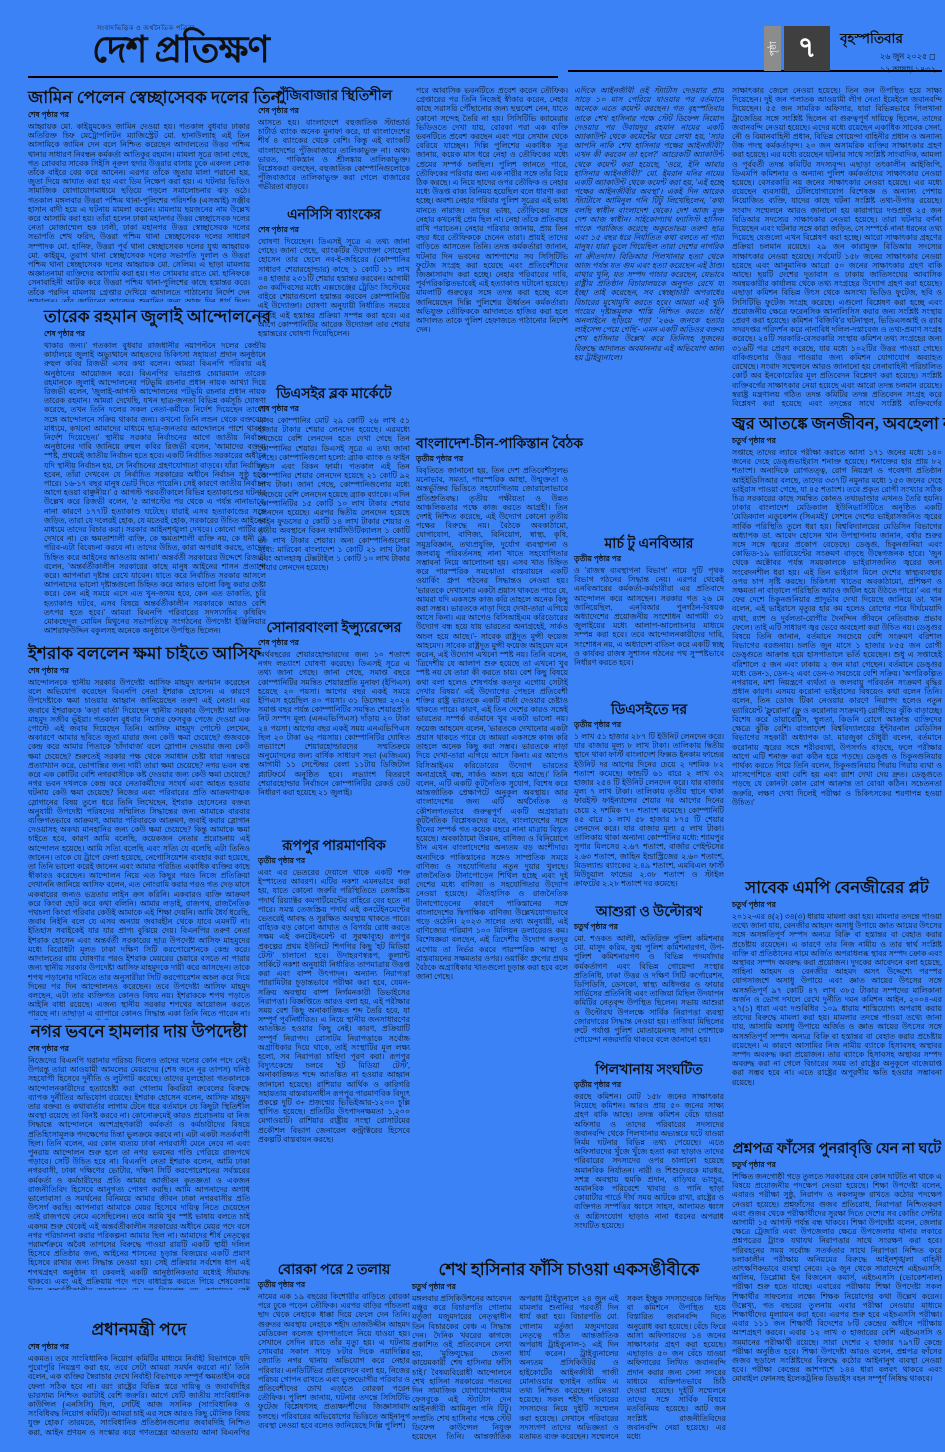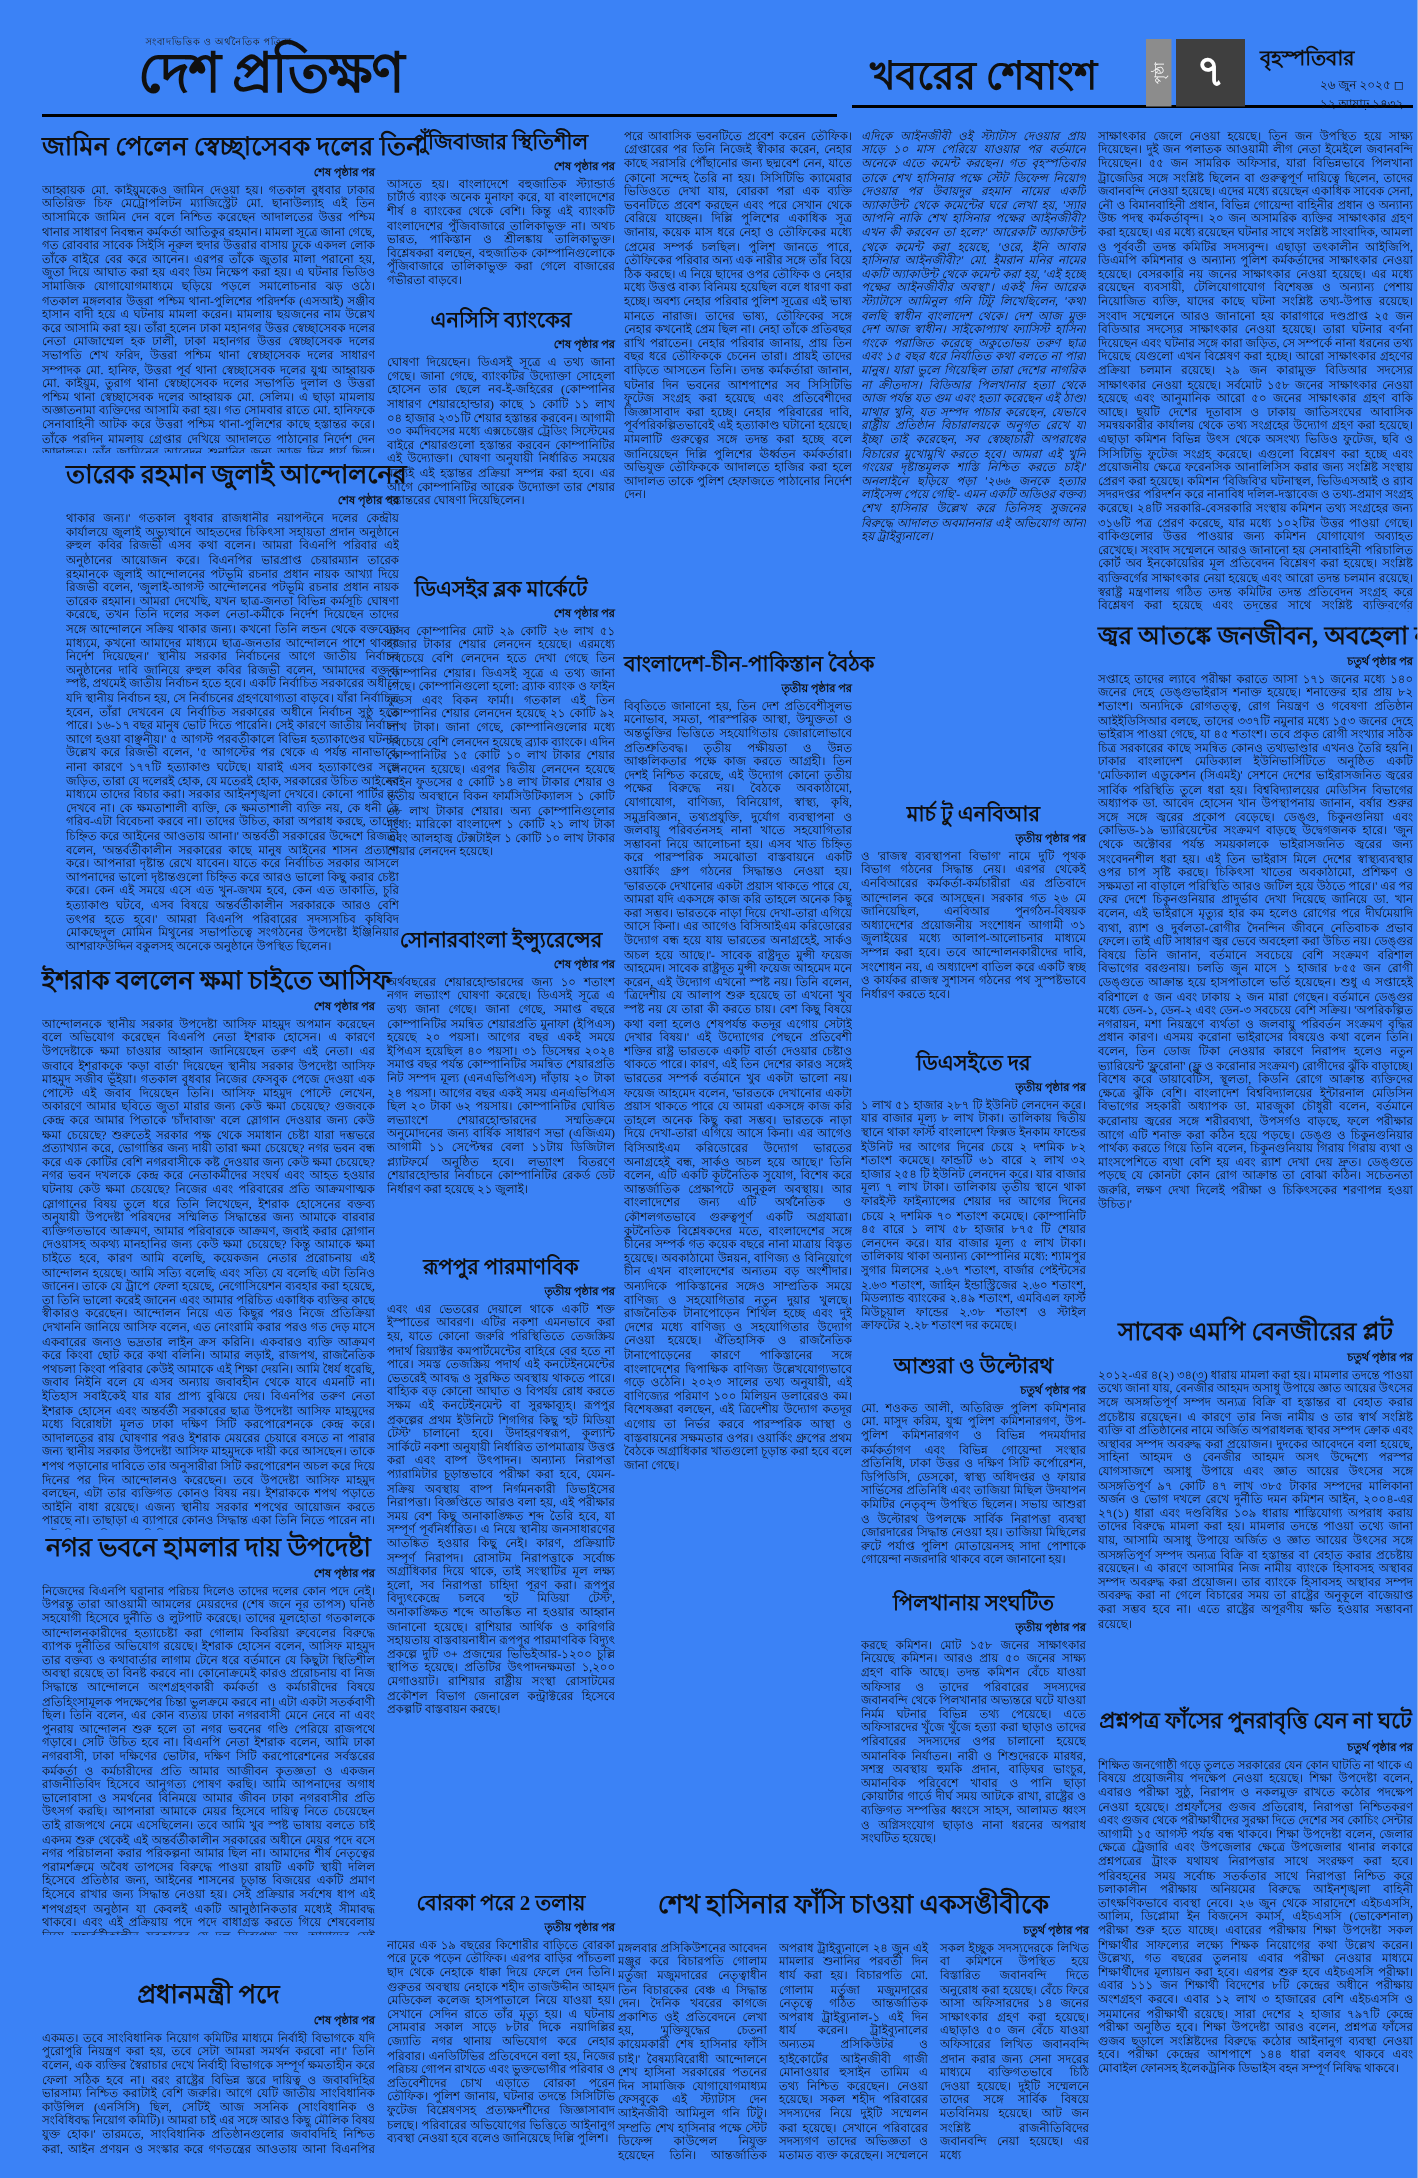--- a/index.html
+++ b/index.html
@@ -19,35 +19,34 @@
                 color:#fff;font-size:29px;font-weight:700;display:flex;align-items:center;justify-content:center;}
   .weekday{position:absolute;left:840px;top:28px;font-size:13.5px;font-weight:700;}
   .dateline{position:absolute;left:880px;top:50px;font-size:8px;}
   
   .art{position:absolute;}
   .art h2{margin:0;text-align:center;font-weight:700;white-space:nowrap;overflow:visible;}
   .h1c{font-size:17px;line-height:24px;}
   .h2c{font-size:14px;line-height:20px;}
   .h3c{font-size:16.5px;line-height:24px;}
   .h3s{font-size:14.5px;line-height:24px;}
-  .cont{text-align:right;font-size:7.5px;font-weight:700;line-height:10px;margin:0 0 2px;}
+  .cont{text-align:left;font-size:7.5px;font-weight:700;line-height:10px;margin:0 0 2px;}
   .body{margin:0;font-size:7.8px;line-height:9.2px;text-align:justify;overflow:hidden;
         word-break:break-word;}
   .cols3{column-count:3;column-gap:8px;}
 </style>
 </head>
 <body>
 
 <div class="page">
 
   <div class="tagline">সংবাদভিত্তিক ও অর্থনৈতিক পত্রিকা</div>
   <div class="logo-title">দেশ প্রতিক্ষণ</div>
   <div class="rule-left"></div>
   <div class="rule-right"></div>
-  <div class="section-title">খবরের শেষাংশ</div>
   <div class="page-label-box">পৃষ্ঠা</div>
   <div class="page-num-box">৭</div>
   <div class="weekday">বৃহস্পতিবার</div>
   <div class="dateline">২৬ জুন ২০২৫ ◻ ১২ আষাঢ় ১৪৩২</div>
 
   <div class="art" style="left:28px;top:86px;width:222px;">
     <h2 class="h1c">জামিন পেলেন স্বেচ্ছাসেবক দলের তিন</h2>
     <div class="cont">শেষ পৃষ্ঠার পর</div>
     <p class="body" style="height:180px;">আহ্বায়ক মো. কাইয়ুমকেও জামিন দেওয়া হয়। গতকাল বুধবার ঢাকার অতিরিক্ত চিফ মেট্রোপলিটন ম্যাজিস্ট্রেট মো. ছানাউল্যাহ এই তিন আসামিকে জামিন দেন বলে নিশ্চিত করেছেন আদালতের উত্তর পশ্চিম থানার সাধারণ নিবন্ধন কর্মকর্তা আতিকুর রহমান। মামলা সূত্রে জানা গেছে, গত রোববার সাবেক সিইসি নূরুল হুদার উত্তরার বাসায় ঢুকে একদল লোক তাঁকে বাইরে বের করে আনেন। এরপর তাঁকে জুতার মালা পরানো হয়, জুতা দিয়ে আঘাত করা হয় এবং ডিম নিক্ষেপ করা হয়। এ ঘটনার ভিডিও সামাজিক যোগাযোগমাধ্যমে ছড়িয়ে পড়লে সমালোচনার ঝড় ওঠে। গতকাল মঙ্গলবার উত্তরা পশ্চিম থানা-পুলিশের পরিদর্শক (এসআই) সঞ্জীব হাসান বাদী হয়ে এ ঘটনায় মামলা করেন। মামলায় ছয়জনের নাম উল্লেখ করে আসামি করা হয়। তাঁরা হলেন ঢাকা মহানগর উত্তর স্বেচ্ছাসেবক দলের নেতা মোজাম্মেল হক ঢালী, ঢাকা মহানগর উত্তর স্বেচ্ছাসেবক দলের সভাপতি শেখ ফরিদ, উত্তরা পশ্চিম থানা স্বেচ্ছাসেবক দলের সাধারণ সম্পাদক মো. হানিফ, উত্তরা পূর্ব থানা স্বেচ্ছাসেবক দলের যুগ্ম আহ্বায়ক মো. কাইয়ুম, তুরাগ থানা স্বেচ্ছাসেবক দলের সভাপতি দুলাল ও উত্তরা পশ্চিম থানা স্বেচ্ছাসেবক দলের আহ্বায়ক মো. সেলিম। এ ছাড়া মামলায় অজ্ঞাতনামা ব্যক্তিদের আসামি করা হয়। গত সোমবার রাতে মো. হানিফকে সেনাবাহিনী আটক করে উত্তরা পশ্চিম থানা-পুলিশের কাছে হস্তান্তর করে। তাঁকে পরদিন মামলায় গ্রেপ্তার দেখিয়ে আদালতে পাঠানোর নির্দেশ দেন আদালত। তাঁর জামিনের আবেদন শুনানির জন্য আজ দিন ধার্য ছিল। মামলার আসামি মোজাম্মেল হক ঢালী ও মো. কাইয়ুম আজ আদালতে আত্মসমর্পণ করে জামিন চান। শুনানি শেষে আদালত তিনজনকে জামিন দেন।</p>
   </div>

